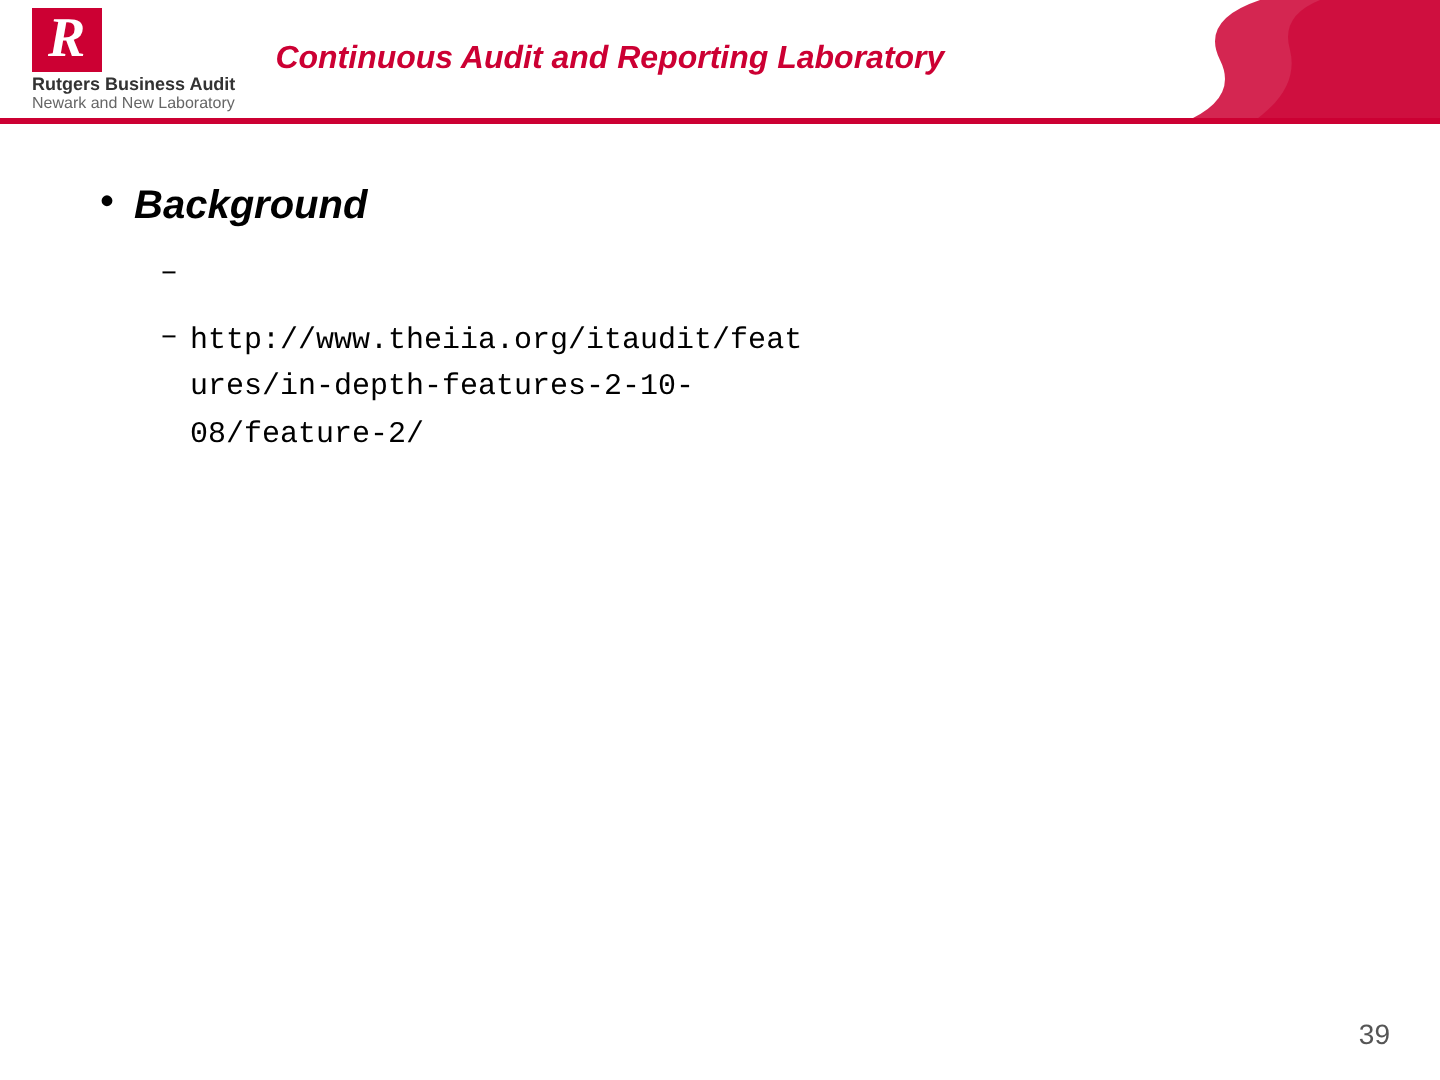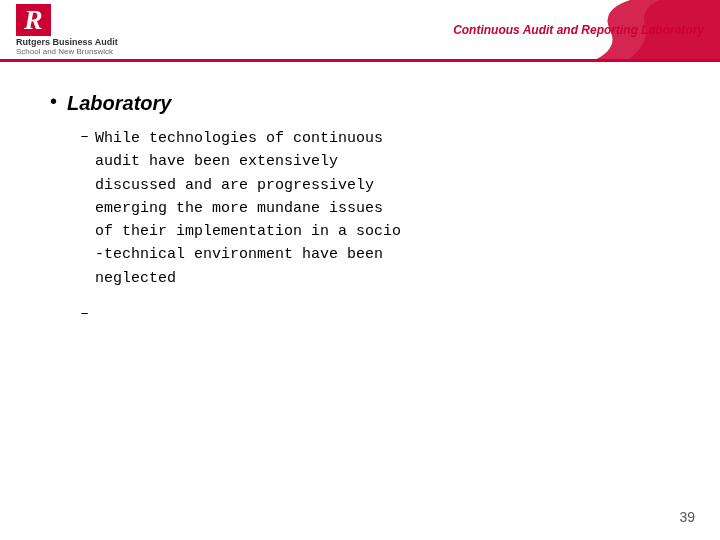--- a/index.html
+++ b/index.html
@@ -67,22 +67,22 @@
       font-weight: bold;
     }
 
     .logo-tagline {
       font-size: 8px;
       color: #666;
     }
 
     .header-title {
       flex: 1;
-      text-align: right;
-      font-size: 12px;
+      text-align: left;
+      font-size: 16px;
       font-weight: bold;
       color: #cc0033;
       font-style: italic;
     }
 
     
     .main-content {
       padding: 30px 50px 20px 50px;
       position: relative;
     }
@@ -152,45 +152,45 @@
   </style>
 </head>
 <body>
 
 <div class="header">
   <div class="logo-area">
     <div class="rutgers-logo">
       <span class="logo-r">R</span>
     </div>
     <div class="logo-subtitle">Rutgers Business Audit</div>
-    <div class="logo-tagline">School and New Brunswick</div>
+    <div class="logo-tagline">Newark and New Laboratory</div>
   </div>
 
   <div class="header-title">Continuous Audit and Reporting Laboratory</div>
 
   <svg class="header-svg" width="170" height="62" viewBox="0 0 170 62" xmlns="http://www.w3.org/2000/svg">
     <path d="M 170 0 L 80 0 Q 50 10 60 30 Q 70 50 40 62 L 170 62 Z" fill="#cc0033" opacity="0.85"></path>
     <path d="M 170 0 L 110 0 Q 90 8 95 25 Q 100 45 75 62 L 170 62 Z" fill="#cc0033" opacity="0.6"></path>
   </svg>
 </div>
 
 <div class="main-content">
 
   <div class="bullet-point">
     <span class="bullet-dot">•</span>
-    <span class="bullet-title">Laboratory</span>
+    <span class="bullet-title">Background</span>
   </div>
 
   <div class="sub-items">
 
     <div class="sub-item">
       <span class="sub-dash">–</span>
-      <span class="sub-text">While technologies of continuous<br>audit have been extensively<br>discussed and are progressively<br>emerging the more mundane issues<br>of their implementation in a socio<br>-technical environment have been<br>neglected</span>
     </div>
 
     <div class="sub-item">
       <span class="sub-dash">–</span>
+      <span class="sub-text">http://www.theiia.org/itaudit/feat<br>ures/in-depth-features-2-10-<br>08/feature-2/</span>
     </div>
 
   </div>
 </div>
 
 <div class="page-number">39</div>
 
 </body></html>

